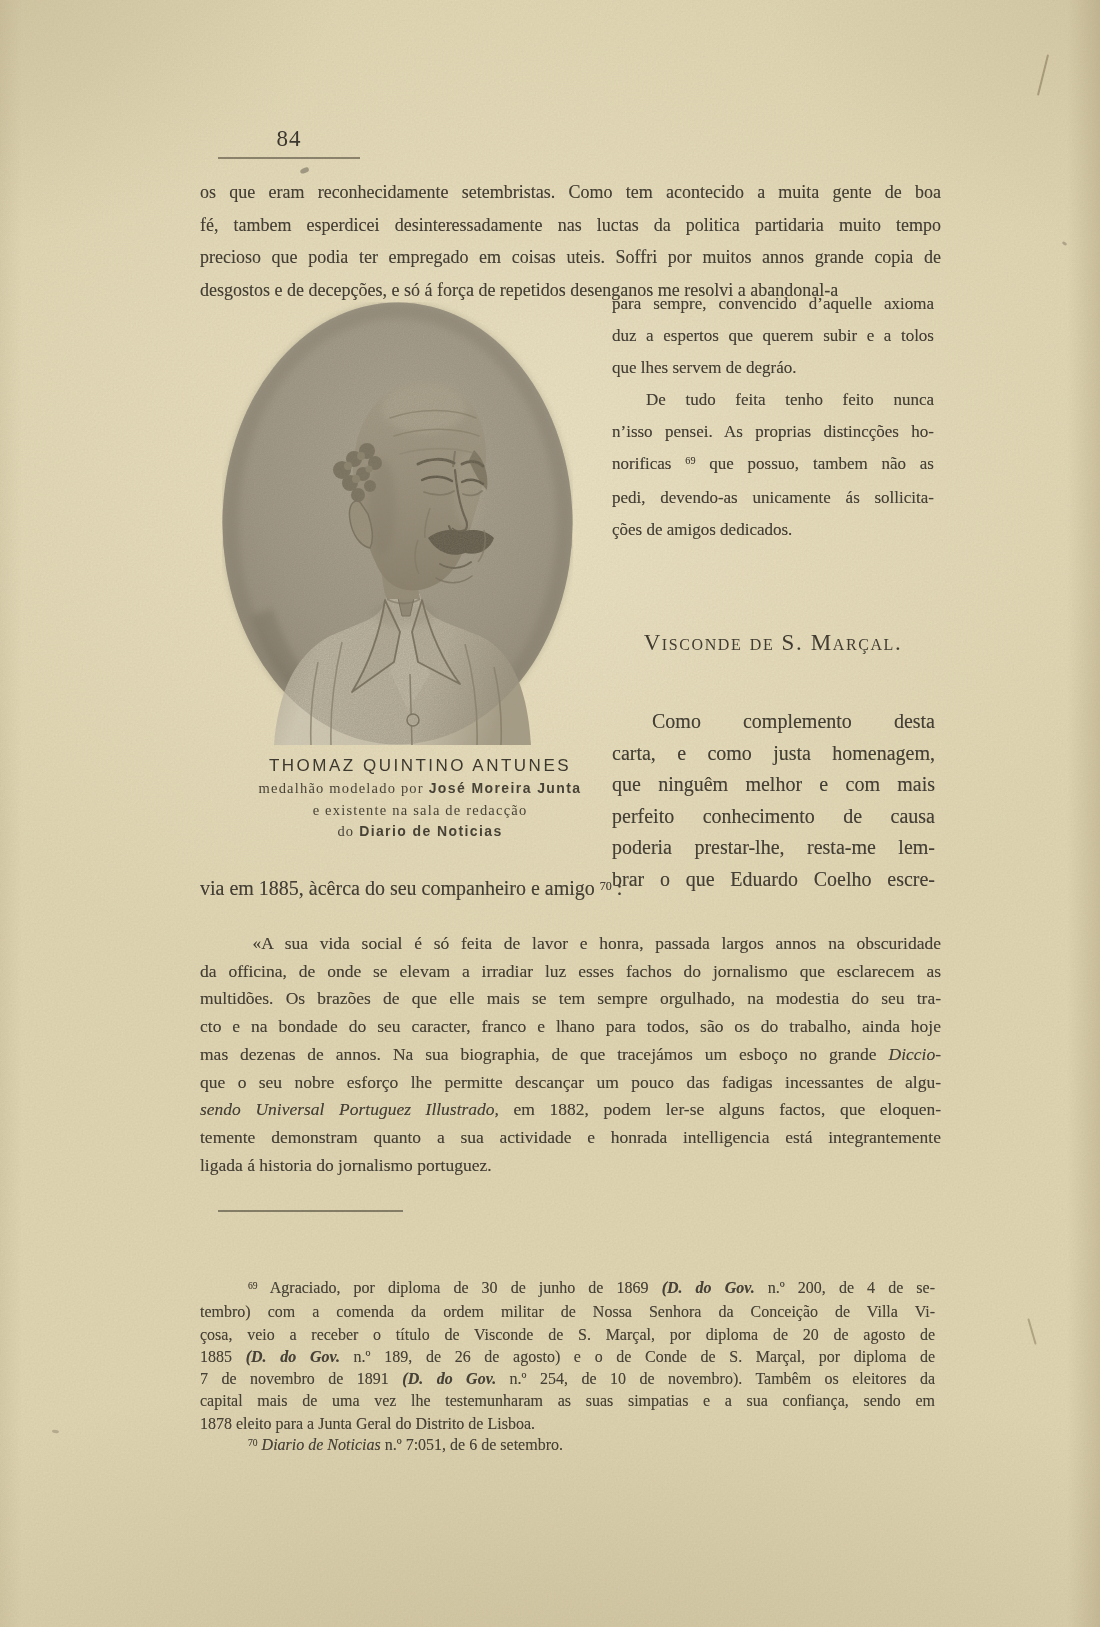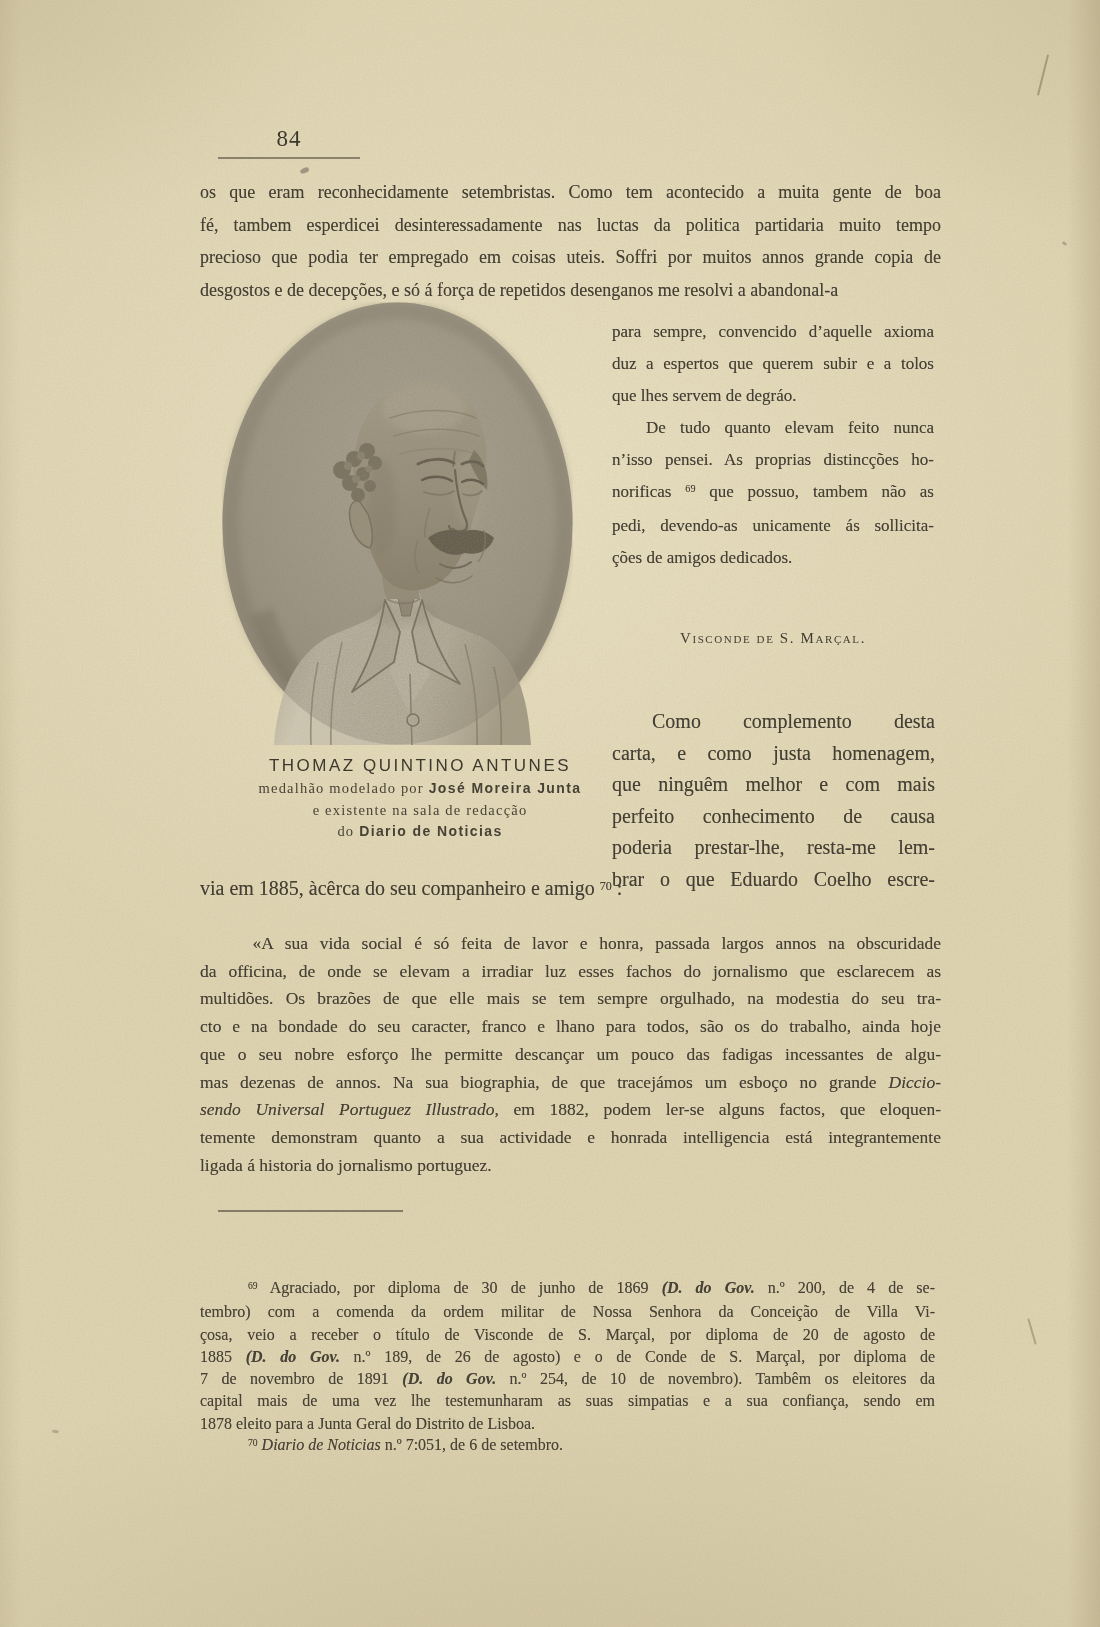--- a/index.html
+++ b/index.html
@@ -28,22 +28,22 @@
   .pagenum-rule{left:218px;top:157px;width:142px;height:2px;background:#6f6755;opacity:.8;}
   .speck1{left:300px;top:168px;width:9px;height:5px;background:#8d8573;border-radius:60% 40% 50% 50%;transform:rotate(-20deg);opacity:.8;}
 
   
   .tblock{line-height:32.6px;font-size:18px;text-shadow:0 0 .5px rgba(52,46,36,.45);}
   .tline{text-align:justify;text-align-last:justify;white-space:normal;}
   .tline.ragged{text-align-last:left;}
   sup{font-size:60%;vertical-align:baseline;position:relative;top:-0.45em;letter-spacing:0;}
 
   .para1{left:200px;top:176px;width:741px;}
-  .colA{left:612px;top:288px;width:322px;font-size:17px;line-height:32px;margin-top:28px;}
-  .signature{left:612px;top:630px;width:322px;text-align:center;font-variant:small-caps;font-size:15px;letter-spacing:1.6px;color:#332e26;}
+  .colA{left:612px;top:288px;width:322px;font-size:17px;line-height:32px;}
+  .signature{left:612px;top:630px;width:322px;text-align:center;font-variant:small-caps;font-size:23px;letter-spacing:1.6px;color:#332e26;}
   .colB{left:612px;top:682px;width:323px;font-size:20px;line-height:31.5px;margin-top:24px;}
   .via{left:200px;top:872px;width:741px;font-size:20px;line-height:32px;}
   .quote{left:200px;top:930px;width:741px;font-size:17.5px;line-height:27.7px;}
   .fnrule{left:218px;top:1210px;width:185px;height:2px;background:#6f6755;opacity:.85;}
   .fn{left:200px;width:735px;font-size:16px;line-height:22.3px;color:#3a352c;margin-top:40px;}
   .fn69{top:1237px;}
   .fn70{top:1394px;}
 
   
   .medallion{left:222px;top:302px;width:351px;height:443px;}
@@ -185,21 +185,21 @@
     <div class="cap-title">THOMAZ QUINTINO ANTUNES</div>
     <div class="cap-sub">medalhão modelado por <b>José Moreira Junta</b></div>
     <div class="cap-sub">e existente na sala de redacção</div>
     <div class="cap-sub">do <b>Diario de Noticias</b></div>
   </div>
 
   <div class="abs tblock colA">
       <div class="tline">para sempre, convencido d’aquelle axioma</div>
       <div class="tline">duz a espertos que querem subir e a tolos</div>
       <div class="tline ragged">que lhes servem de degráo.</div>
-      <div class="tline">  De tudo quanto elevam feito nunca</div>
+      <div class="tline">  De tudo feita tenho feito nunca</div>
       <div class="tline">n’isso pensei. As proprias distincções ho-</div>
       <div class="tline">norificas <sup>69</sup> que possuo, tambem não as</div>
       <div class="tline">pedi, devendo-as unicamente ás sollicita-</div>
       <div class="tline ragged">ções de amigos dedicados.</div>
     </div>
 
   <div class="abs signature">Visconde de S. Marçal.</div>
 
   <div class="abs tblock colB">
       <div class="tline">  Como complemento desta</div>
@@ -212,22 +212,22 @@
 
   <div class="abs tblock via">
     <div class="tline ragged">via em 1885, àcêrca do seu companheiro e amigo <sup>70</sup> :</div>
   </div>
 
   <div class="abs tblock quote">
       <div class="tline">   «A sua vida social é só feita de lavor e honra, passada largos annos na obscuridade</div>
       <div class="tline">da officina, de onde se elevam a irradiar luz esses fachos do jornalismo que esclarecem as</div>
       <div class="tline">multidões. Os brazões de que elle mais se tem sempre orgulhado, na modestia do seu tra-</div>
       <div class="tline">cto e na bondade do seu caracter, franco e lhano para todos, são os do trabalho, ainda hoje</div>
+      <div class="tline">mas dezenas de annos. Na sua biographia, de que tracejámos um esboço no grande <i>Diccio-</i></div>
       <div class="tline">que o seu nobre esforço lhe permitte descançar um pouco das fadigas incessantes de algu-</div>
-      <div class="tline">mas dezenas de annos. Na sua biographia, de que tracejámos um esboço no grande <i>Diccio-</i></div>
       <div class="tline"><i>sendo Universal Portuguez Illustrado,</i> em 1882, podem ler-se alguns factos, que eloquen-</div>
       <div class="tline">temente demonstram quanto a sua actividade e honrada intelligencia está integrantemente</div>
       <div class="tline ragged">ligada á historia do jornalismo portuguez.</div>
     </div>
 
   <div class="abs fnrule"></div>
   <div class="abs tblock fn fn69">
       <div class="tline">   <sup>69</sup> Agraciado, por diploma de 30 de junho de 1869 <i><b>(D. do Gov.</b></i> n.º 200, de 4 de se-</div>
       <div class="tline">tembro) com a comenda da ordem militar de Nossa Senhora da Conceição de Villa Vi-</div>
       <div class="tline">çosa, veio a receber o título de Visconde de S. Marçal, por diploma de 20 de agosto de</div>

